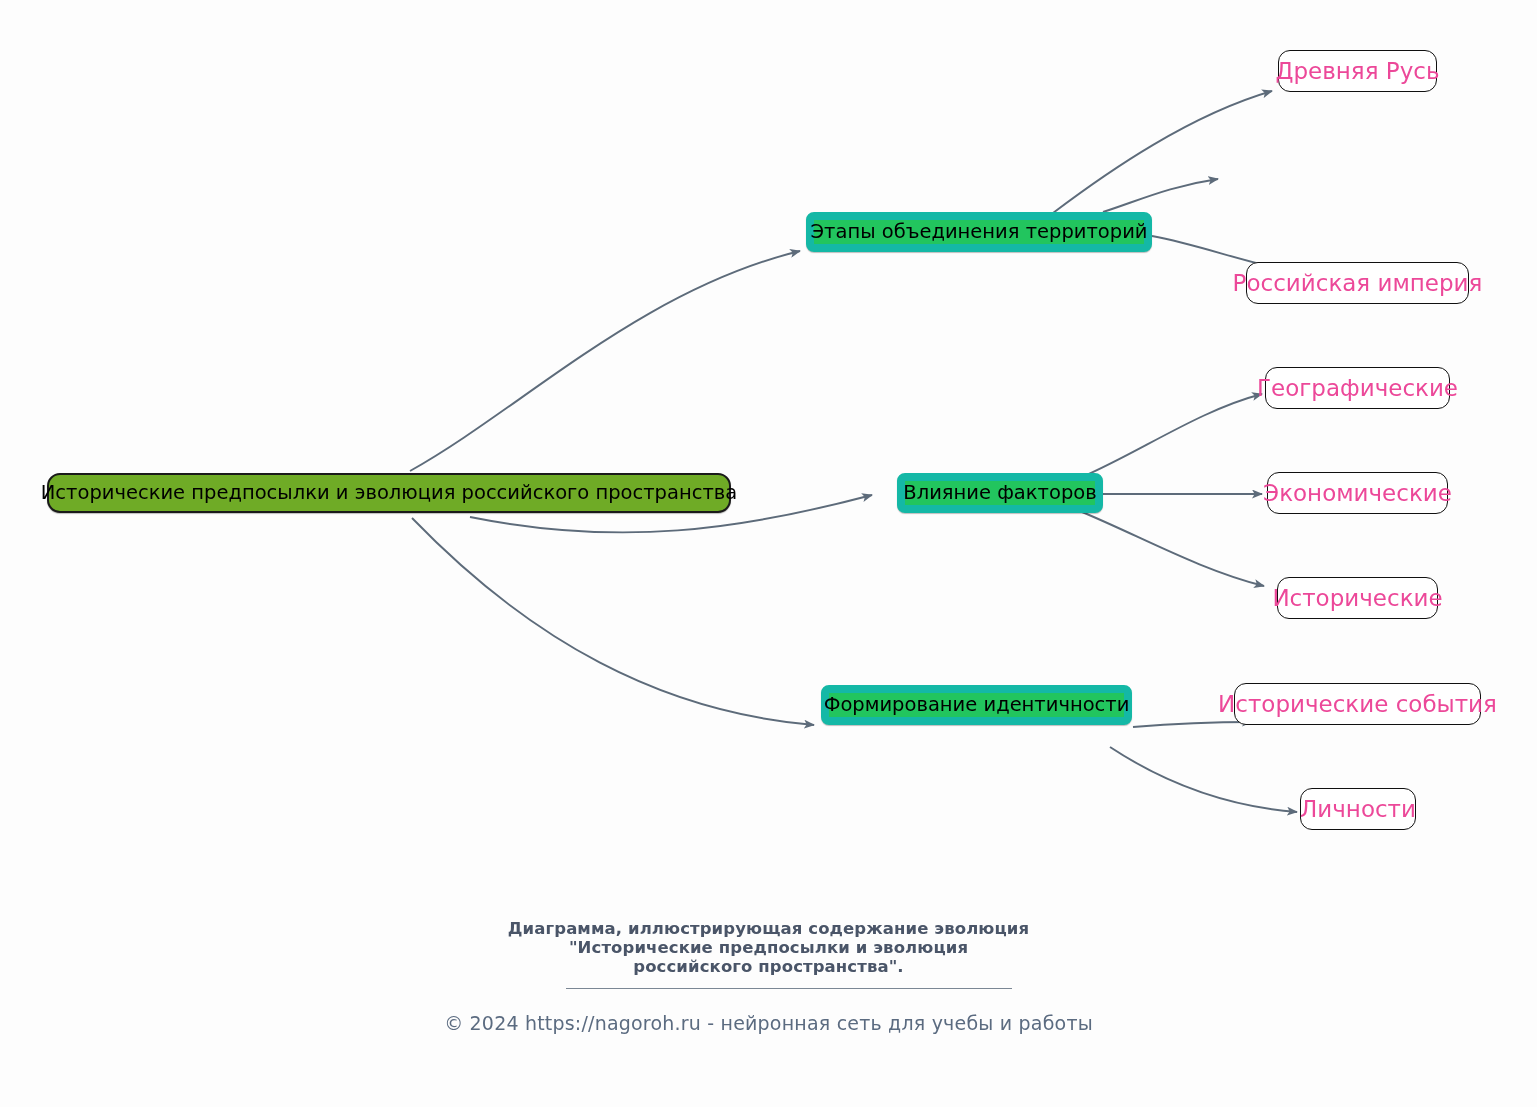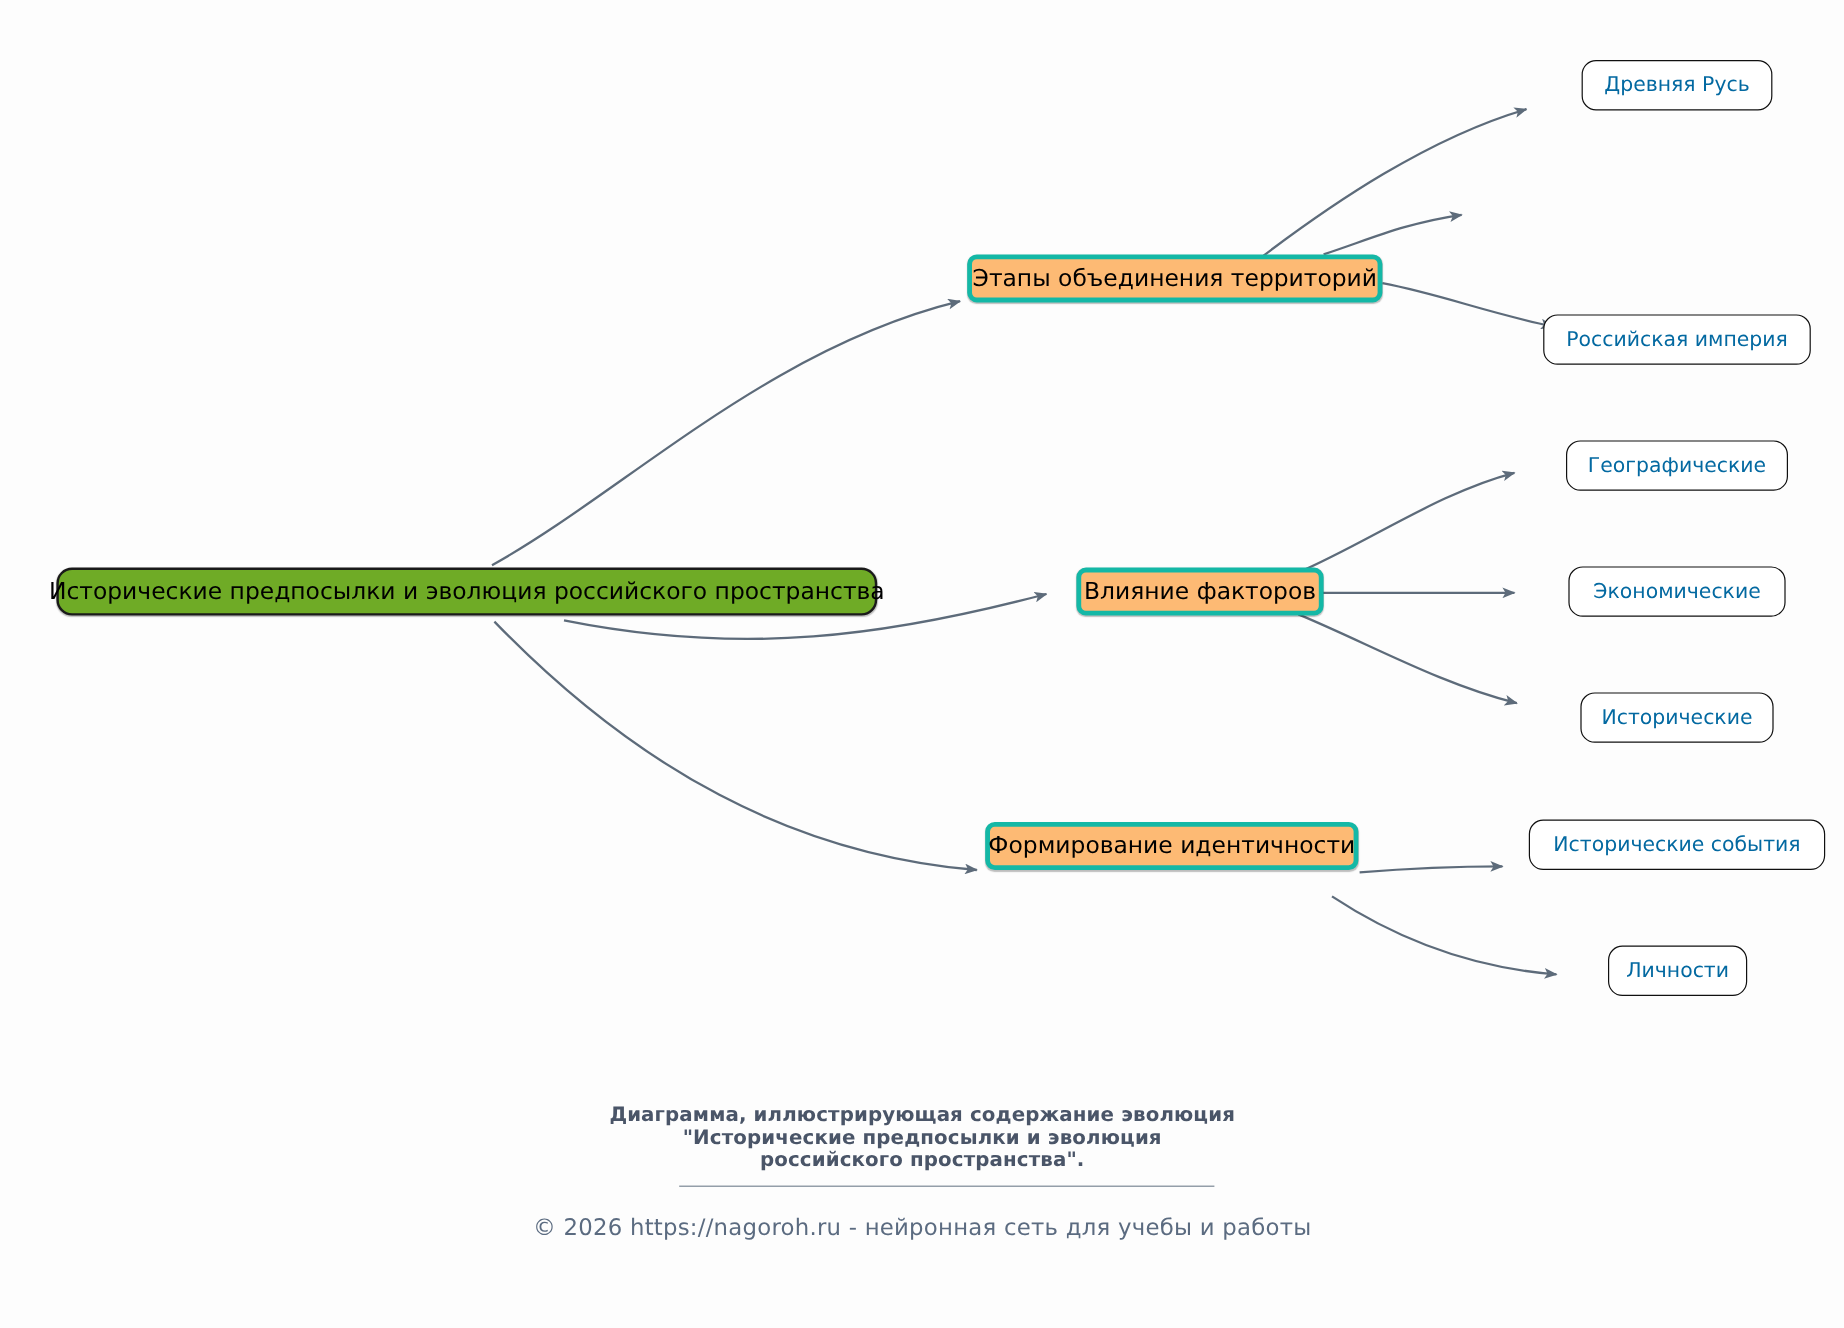--- a/index.html
+++ b/index.html
@@ -38,36 +38,35 @@
   .node-root {
     background: #6fab26;
     border: 2px solid #1a1a1a;
     border-radius: 13px;
     color: #000000;
     font-size: 19.5px;
     padding: 0 14px;
     box-shadow: 0 1px 1px rgba(0,0,0,0.25);
   }
   .node-branch {
-    background: #fdba74;
-    border: 4px solid #14b8a6;
+    background: #22c55e;
+    border: 8px solid #14b8a6;
     border-radius: 8px;
     color: #000000;
     font-size: 19.5px;
     padding: 0 14px;
     box-shadow: 0 1px 1px rgba(0,0,0,0.25);
   }
   .node-leaf {
     background: #ffffff;
     border: 1.6px solid #101010;
     border-radius: 12px;
-    color: #0369a1;
-    font-size: 17px;
+    color: #ec4899;
+    font-size: 23px;
     padding: 0 14px;
-    margin-left: 40px;
   }
   .caption {
     position: absolute;
     left: 0;
     right: 0;
     text-align: center;
     color: #4a5568;
     font-size: 16.5px;
     font-weight: bold;
     line-height: 20px;
@@ -147,15 +146,15 @@
   <div class="node node-leaf" style="left:1234px; top:683px; width:247px; height:42px;">Исторические события</div>
 
   <div class="node node-leaf" style="left:1300px; top:788px; width:116px; height:42px;">Личности</div>
 
   <div class="caption" style="top:919px;">Диаграмма, иллюстрирующая содержание эволюция</div>
   <div class="caption" style="top:938px;">"Исторические предпосылки и эволюция</div>
   <div class="caption" style="top:957px;">российского пространства".</div>
 
   <div class="caption-line" style="left:566px; top:988px; width:446px;"></div>
 
-  <div class="footer" style="top:1012px;">© 2026 https://nagoroh.ru - нейронная сеть для учебы и работы</div>
+  <div class="footer" style="top:1012px;">© 2024 https://nagoroh.ru - нейронная сеть для учебы и работы</div>
 
 </div>
 
 </body></html>

